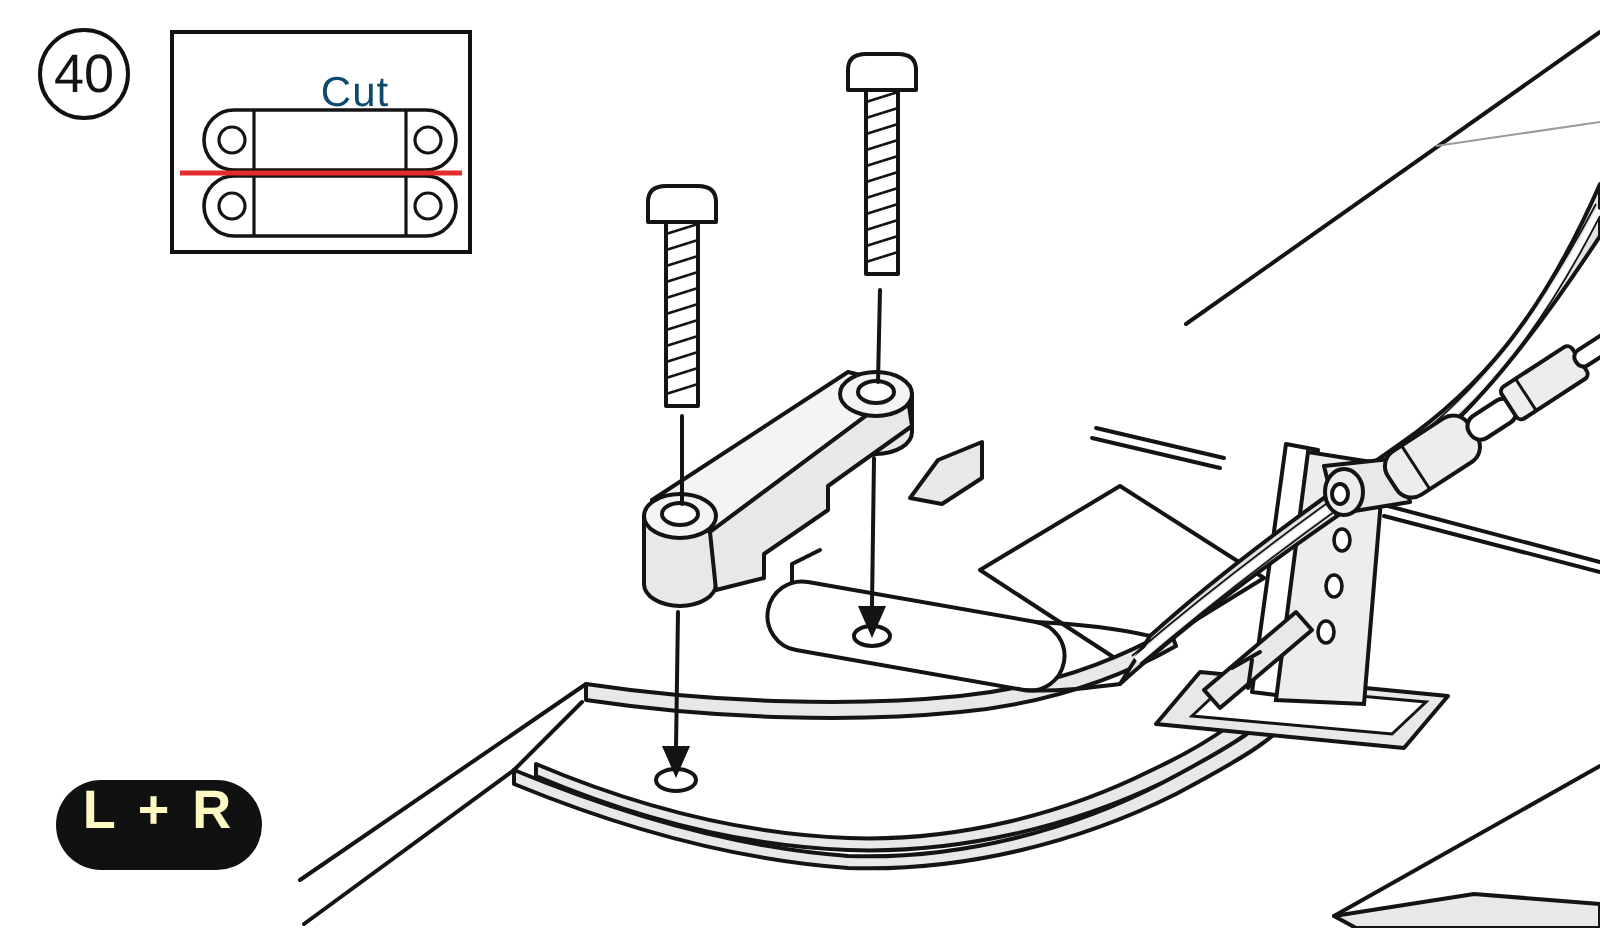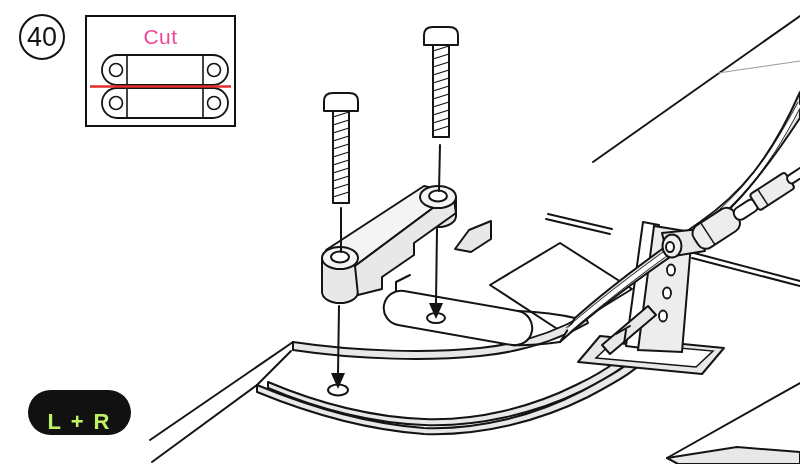--- a/index.html
+++ b/index.html
@@ -4,26 +4,26 @@
 <style>
   html,body{margin:0;padding:0;background:#ffffff;}
   .stage{position:relative;width:800px;height:464px;background:#fff;overflow:hidden;
          font-family:"Liberation Sans",sans-serif;color:#141414;}
   .stage svg.main{position:absolute;left:0;top:0;}
   .step-circle{position:absolute;left:19px;top:14px;width:46px;height:46px;border:2.5px solid #111;
                border-radius:50%;display:flex;align-items:center;justify-content:center;
                font-size:27px;background:#fff;box-sizing:border-box;}
   .cut-box{position:absolute;left:85px;top:15px;width:151px;height:112px;border:2px solid #111;
            box-sizing:border-box;background:#fff;}
-  .cut-label{position:absolute;top:8px;left:0;width:100%;text-align:center;font-size:21px;
-             color:#ec4899;letter-spacing:.5px;}
+  .cut-label{position:absolute;top:18px;left:0;width:100%;text-align:center;font-size:21px;
+             color:#0c4a6e;letter-spacing:.5px;padding-left:17px;}
   .cut-svg{position:absolute;left:0;top:0;}
   .lr-badge{position:absolute;left:28px;top:390px;width:103px;height:45px;background:#111;
-            border-radius:23px;display:flex;align-items:flex-end;justify-content:center;
-            color:#bef264;font-size:22px;font-weight:bold;letter-spacing:2px;}
+            border-radius:23px;display:flex;align-items:flex-start;justify-content:center;
+            color:#fef9c3;font-size:27px;font-weight:bold;letter-spacing:2px;}
   .ln{stroke:#141414;fill:none;stroke-width:2;stroke-linecap:round;stroke-linejoin:round;}
   .fw{fill:#ffffff;stroke:#141414;stroke-width:2;stroke-linejoin:round;}
   .fg{fill:#e8e8e8;stroke:#141414;stroke-width:2;stroke-linejoin:round;}
   .fl{fill:#f4f4f4;stroke:#141414;stroke-width:2;stroke-linejoin:round;}
   .fb{fill:#e3e3e3;stroke:#141414;stroke-width:2;stroke-linejoin:round;}
 </style>
 </head>
 <body>
 
 <div class="stage">

